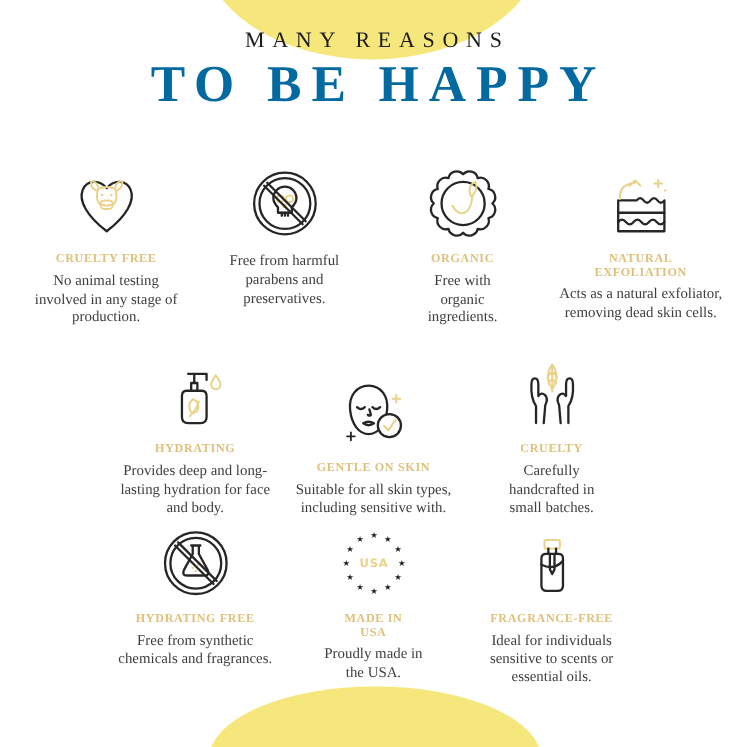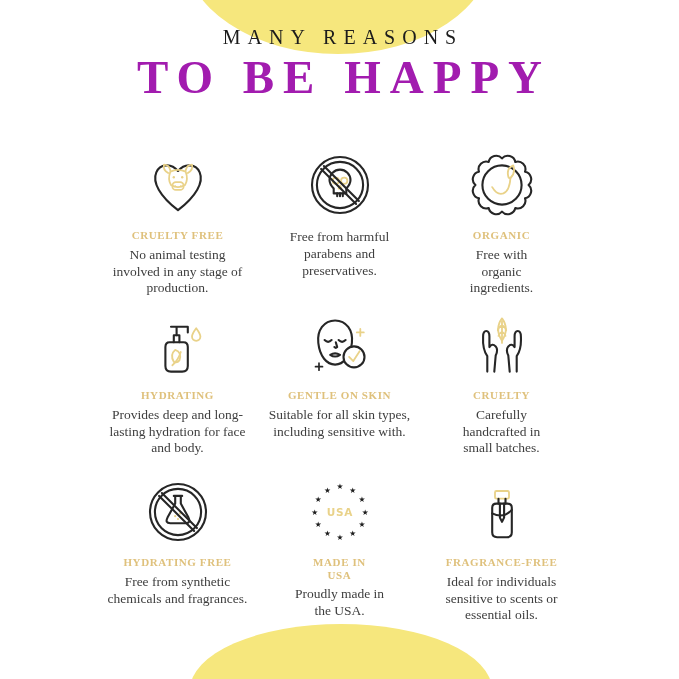--- a/index.html
+++ b/index.html
@@ -10,27 +10,27 @@
   .blob { position:absolute; border-radius:50%; background:var(--blob-yellow,#f6e77d); }
   .blob-top    { width:308px; height:206px; left:184px; top:-152px; }
   .blob-bottom { width:302px; height:132px; left:190px; top:624px; }
 
   .header { position:absolute; top:26px; left:0; width:100%; text-align:center; z-index:2; }
   .subtitle {
     font-size:20px; letter-spacing:7px; color:#1c1c1c; font-weight:400;
     margin:0 0 1px; text-indent:7px;
   }
   .main-title {
-    font-size:47px; letter-spacing:9px; color:#a21caf; font-weight:700;
+    font-size:47px; letter-spacing:9px; color:#0369a1; font-weight:700;
     margin:0; text-indent:9px;
   }
 
   .row { position:absolute; left:0; width:679px; display:flex; justify-content:center; gap:2px; z-index:2; }
   .row-1 { top:150px; }
-  .row-2 { top:310px; }
+  .row-2 { top:323px;align-items:flex-end; }
   .row-3 { top:477px; }
   .cell { width:160px; display:flex; flex-direction:column; align-items:center; text-align:center; }
   .icon { width:70px; height:70px; margin-bottom:9px; flex:none; }
   .feature-title {
     font-size:11px; letter-spacing:0.6px; font-weight:600; margin:0 0 5px;
     color:var(--gold-text,#dfc17c); white-space:pre-line; line-height:1.15;
   }
   .feature-desc {
     font-size:13.5px; line-height:1.25; color:var(--body-text,#3e3e3e);
     margin:0 -14px; white-space:pre-line;
@@ -101,20 +101,35 @@
         <circle class="ink" cx="50" cy="50" r="28"></circle>
         <path class="gld" d="M36 53 Q43 65 52 62 Q61 58 62 40"></path>
         <path class="gld" d="M62 40 Q70 32 66 22 Q56 26 59 38 Q60 41 62 40 Z"></path>
       </svg>
       <h2 class="feature-title">ORGANIC</h2>
       <p class="feature-desc">Free with
 organic
 ingredients.</p>
     </div>
 
+    <div class="cell">
+      <svg class="icon" viewBox="0 0 100 100">
+        <path class="ink" d="M20 86 L20 46 L44 46 Q48.5 40 53 46 Q57.5 52 62 46 Q66.5 40 71 46 Q75.5 52 80 46 L80 86 Z"></path>
+        <path class="ink" d="M20 62 H80"></path>
+        <path class="ink" d="M20 74 Q25 68 30 74 T40 74 T50 74 T60 74 T70 74 T80 74"></path>
+        <path class="gld" d="M22 44 C22 30 28 25 42 23"></path>
+        <path class="gld" d="M35 27 L42 20 L49 27"></path>
+        <path class="gld" d="M72 19 V29 M67 24 H77"></path>
+        <circle class="gfill" cx="81" cy="33" r="1.6"></circle>
+      </svg>
+      <h2 class="feature-title">NATURAL
+EXFOLIATION</h2>
+      <p class="feature-desc">Acts as a natural exfoliator,
+removing dead skin cells.</p>
+    </div>
   </section>
 
   <section class="row row-2">
 
     <div class="cell">
       <svg class="icon" viewBox="0 0 100 100">
         <path class="ink" d="M38 46 H58 Q64 46 64 53 V80 Q64 88 56 88 H40 Q32 88 32 80 V53 Q32 46 38 46 Z"></path>
         <path class="ink" d="M44 46 V36 H52 V46"></path>
         <path class="ink" d="M48 36 V24 M40 24 H64 M64 24 V32"></path>
         <path class="gld" d="M44 74 Q38 64 46 57 Q56 60 52 72 Q49 76 44 74 Z"></path>

